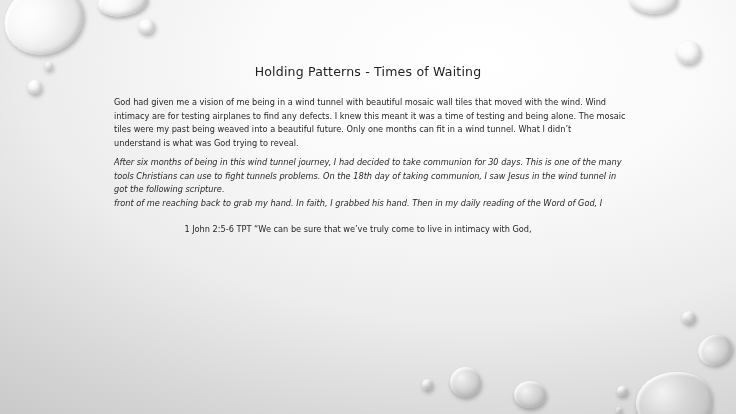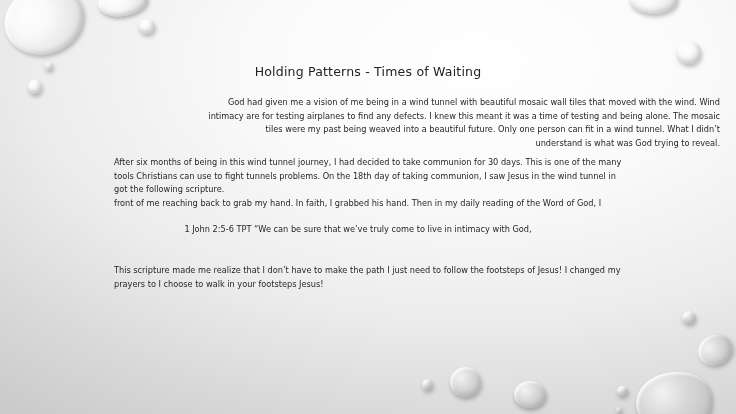--- a/index.html
+++ b/index.html
@@ -20,22 +20,22 @@
   }
   .title {
     position: absolute; left: 0; width: 736px; top: 64px;
     text-align: center; font-size: 12.5px; color: #222;
     letter-spacing: 0.2px;
   }
   .body-text {
     position: absolute; left: 114px; width: 606px;
     font-size: 8.2px; line-height: 13.5px; color: #262626;
   }
-  .p1 { top: 96px; text-align: right; }
-  .p2 { top: 156px; }
+  .p1 { top: 96px; }
+  .p2 { top: 156px; font-style: italic; }
   .p3 { top: 223px; left: 104px; width: 508px; text-align: center; }
   .p4 { top: 264px; }
   .line { display: block; white-space: nowrap; }
 </style>
 </head>
 <body>
 
 <div class="slide">
 
   <div>
@@ -54,33 +54,29 @@
     <div class="drop dark" style="left:636px; top:372px; width:76px; height:60px; border-radius:55% 45% 50% 50%;"></div>
     <div class="drop dark" style="left:698px; top:335px; width:34px; height:30px; transform:rotate(-25deg);"></div>
     <div class="drop dark" style="left:682px; top:311px; width:14px; height:13px;"></div>
   </div>
 
   <div class="title">Holding Patterns - Times of Waiting</div>
 
   <div class="body-text p1">
     <span class="line">God had given me a vision of me being in a wind tunnel with beautiful mosaic wall tiles that moved with the wind. Wind</span>
     <span class="line">intimacy are for testing airplanes to find any defects. I knew this meant it was a time of testing and being alone. The mosaic</span>
-    <span class="line">tiles were my past being weaved into a beautiful future. Only one person can fit in a wind tunnel. What I didn’t</span>
+    <span class="line">tiles were my past being weaved into a beautiful future. Only one months can fit in a wind tunnel. What I didn’t</span>
     <span class="line">understand is what was God trying to reveal.</span>
   </div>
 
   <div class="body-text p2">
     <span class="line">After six months of being in this wind tunnel journey, I had decided to take communion for 30 days. This is one of the many</span>
     <span class="line">tools Christians can use to fight tunnels problems. On the 18th day of taking communion, I saw Jesus in the wind tunnel in</span>
     <span class="line">got the following scripture.</span>
     <span class="line">front of me reaching back to grab my hand. In faith, I grabbed his hand. Then in my daily reading of the Word of God, I</span>
   </div>
 
   <div class="body-text p3">
     <span class="line">1 John 2:5-6 TPT “We can be sure that we’ve truly come to live in intimacy with God,</span>
   </div>
 
-  <div class="body-text p4">
-    <span class="line">This scripture made me realize that I don’t have to make the path I just need to follow the footsteps of Jesus! I changed my</span>
-    <span class="line">prayers to I choose to walk in your footsteps Jesus!</span>
-  </div>
 
 </div>
 
 </body></html>

